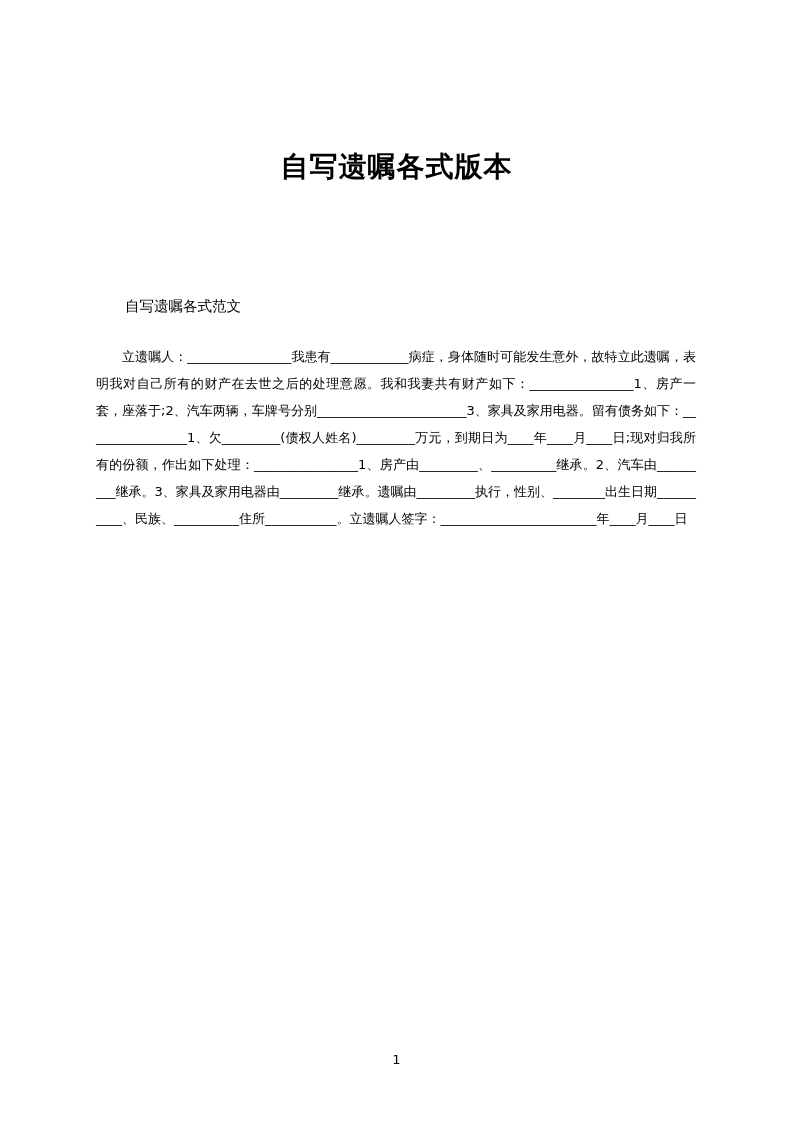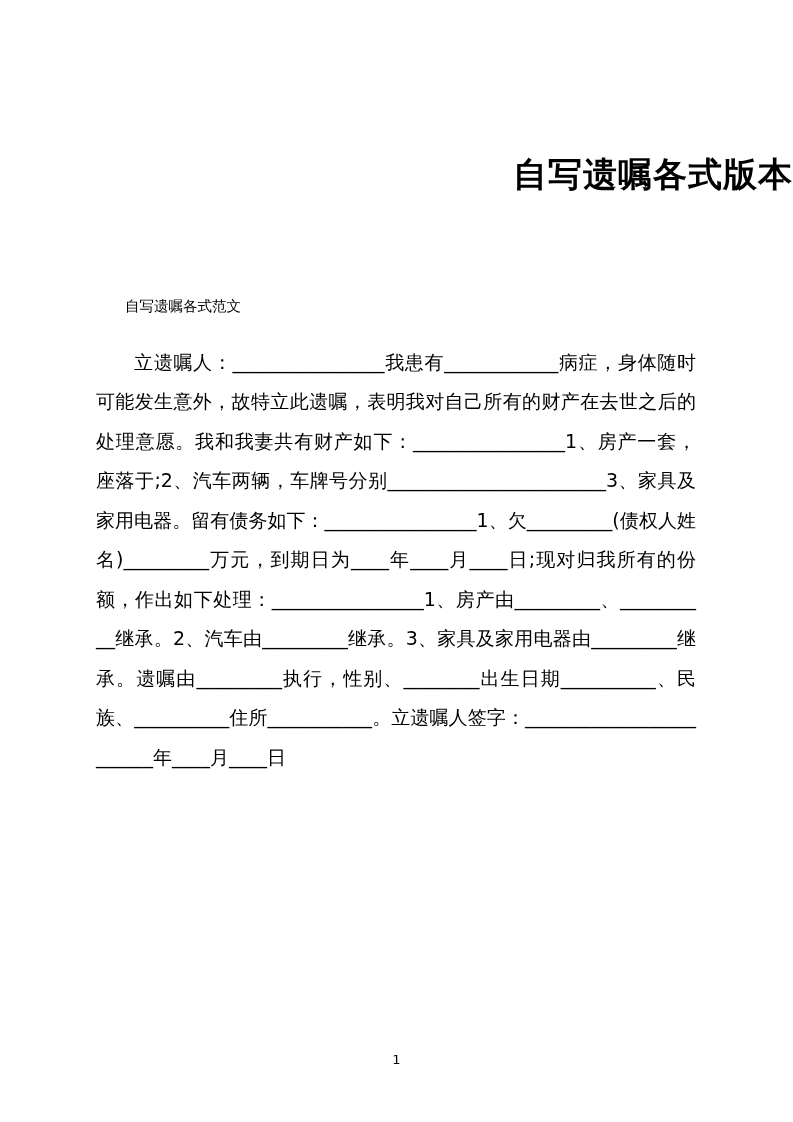--- a/index.html
+++ b/index.html
@@ -18,40 +18,40 @@
     margin: 0 auto;
     background: #ffffff;
     overflow: hidden;
     box-sizing: border-box;
   }
   .doc-title {
     position: absolute;
     top: 128px;
     left: 0;
     right: 0;
-    text-align: right;
-    font-size: 34px;
+    text-align: center;
+    font-size: 28px;
     font-weight: bold;
     letter-spacing: 1px;
     line-height: 1.4;
   }
   .body-block {
     position: absolute;
     top: 285px;
     left: 96px;
     width: 600px;
   }
   .subheading {
     font-size: 14.5px;
     line-height: 1.9;
     text-indent: 2em;
     margin: 8px 0 22px 0;
   }
   .para {
-    font-size: 19px;
+    font-size: 13px;
     line-height: 2.08;
     text-indent: 2em;
     margin: 0;
     text-align: justify;
     word-break: break-all;
     white-space: normal;
   }
   .page-number {
     position: absolute;
     bottom: 55px;

